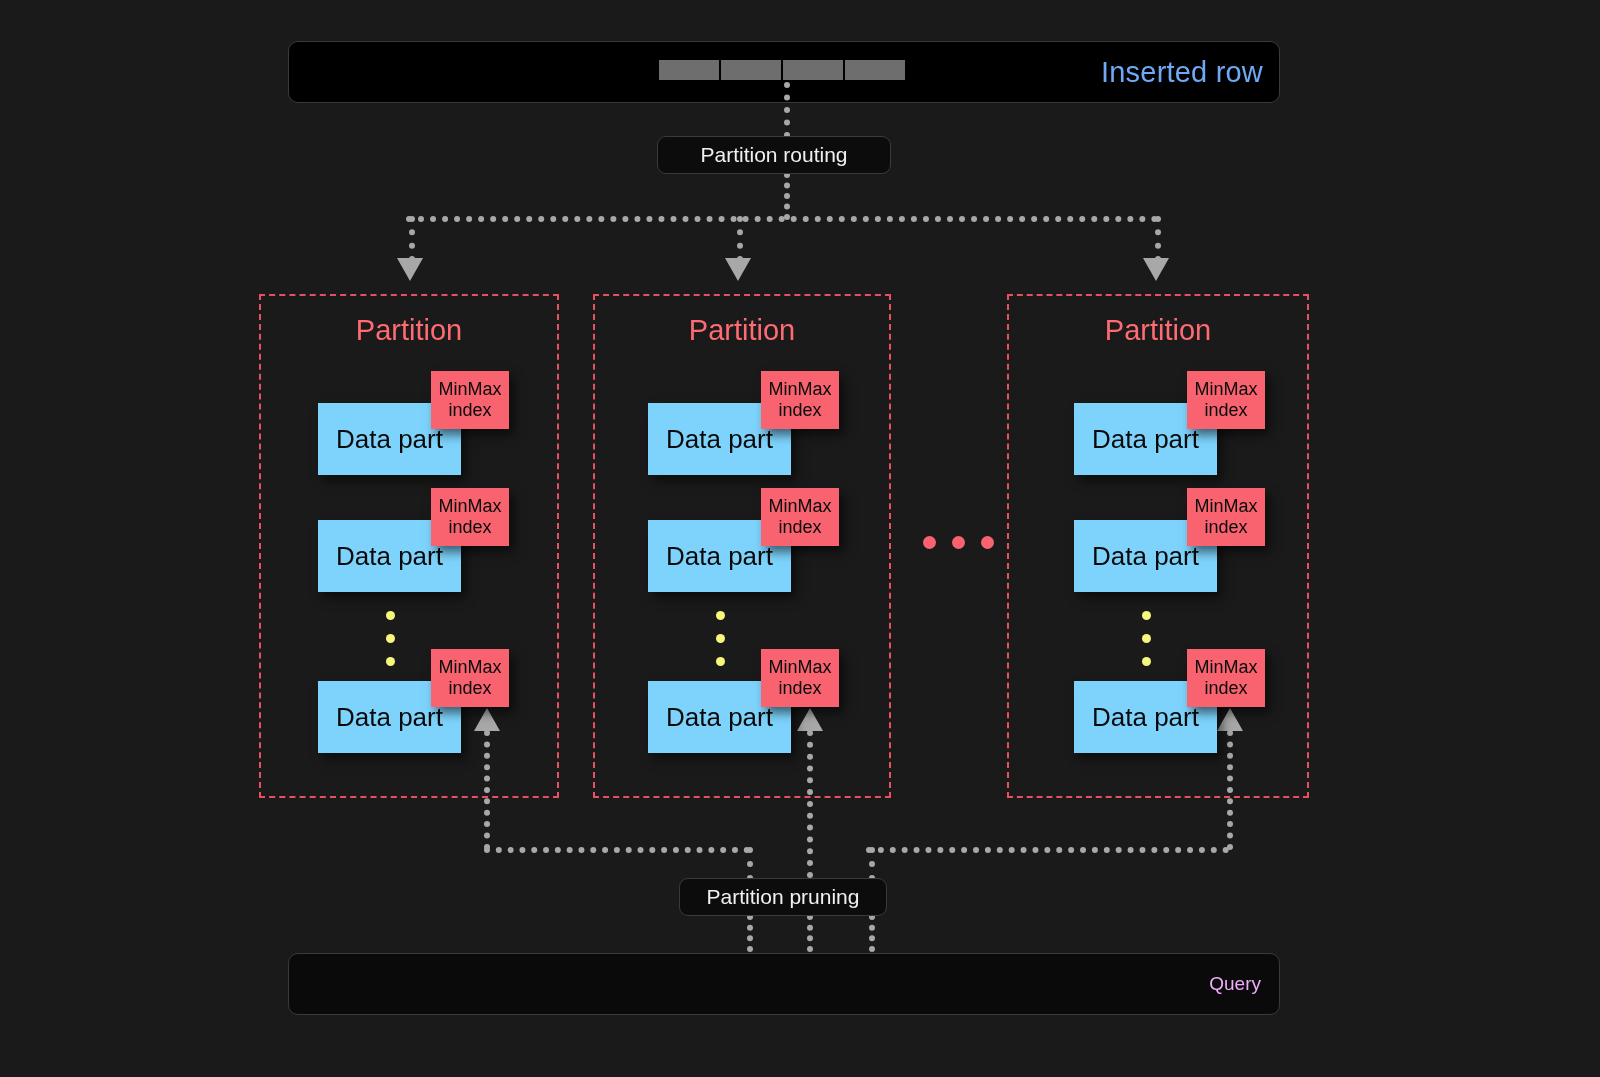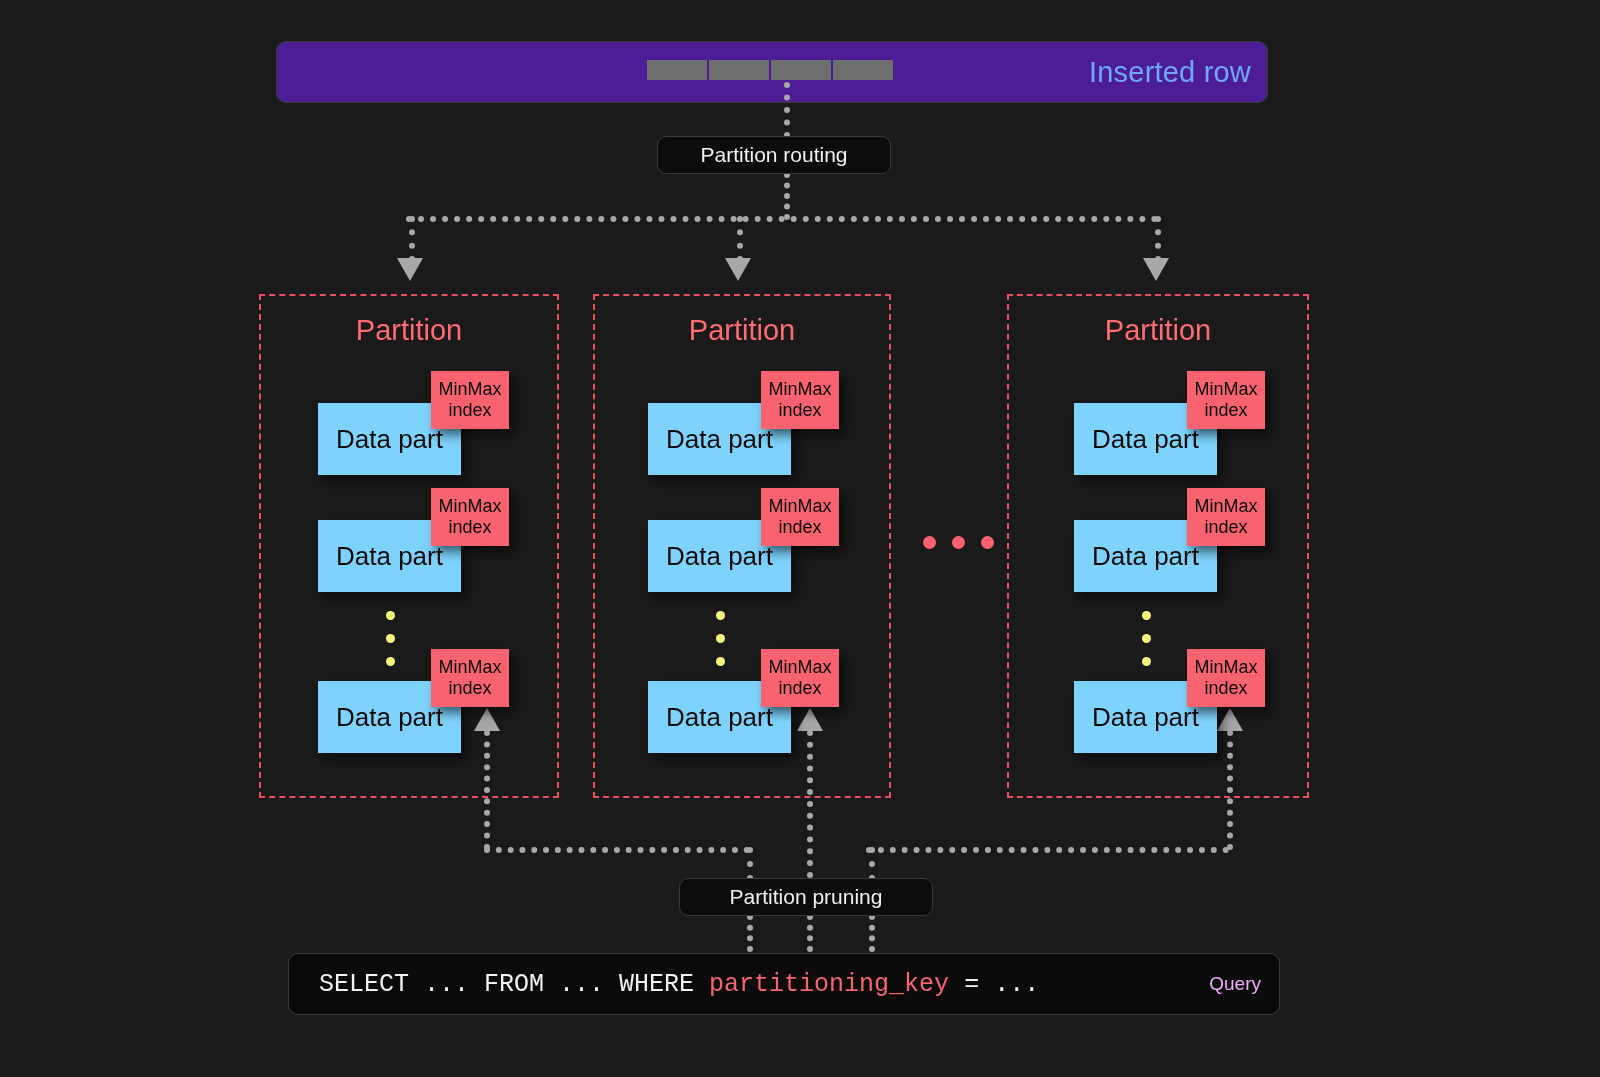--- a/index.html
+++ b/index.html
@@ -12,25 +12,25 @@
     height: 1077px;
     position: relative;
     overflow: hidden;
     font-family: "Liberation Sans", sans-serif;
     -webkit-font-smoothing: antialiased;
   }
 
   
   .top-bar {
     position: absolute;
-    left: 276px;
+    left: 288px;
     top: 41px;
     width: 992px;
     height: 62px;
-    background: #4c1d95;
+    background: #000000;
     border: 1px solid #3a3a3a;
     border-radius: 10px;
     box-sizing: border-box;
     text-align: right;
   }
   .row-cells {
     position: absolute;
     left: 370px;
     top: 18px;
     display: flex;
@@ -59,21 +59,21 @@
     border-radius: 9px;
     color: #f0f0f0;
     font-size: 21px;
     display: flex;
     align-items: center;
     justify-content: center;
     box-sizing: border-box;
     z-index: 6;
   }
   .pill-routing { left: 657px; top: 136px; width: 234px; height: 38px; }
-  .pill-pruning { left: 679px; top: 878px; width: 254px; height: 38px; }
+  .pill-pruning { left: 679px; top: 878px; width: 208px; height: 38px; }
 
   
   .dline-v {
     position: absolute;
     width: 0;
     border-left: 6px dotted #a8a8a8;
     z-index: 2;
   }
   .dline-h {
     position: absolute;
@@ -345,15 +345,14 @@
 <div class="dline-v" style="left:747px; top:847px; height:34px;"></div>
 <div class="dline-v" style="left:869px; top:847px; height:34px;"></div>
 
 <div class="pill pill-pruning">Partition pruning</div>
 
 <div class="dline-v" style="left:747px; top:914px; height:38px;"></div>
 <div class="dline-v" style="left:807px; top:914px; height:38px;"></div>
 <div class="dline-v" style="left:869px; top:914px; height:38px;"></div>
 
 <div class="query-bar">
-  <div class="query-text"><span>SELECT ... FROM ... WHERE </span><span class="query-key">partitioning_key</span><span> = ...</span></div>
   <div class="query-label">Query</div>
 </div>
 
 </body></html>

